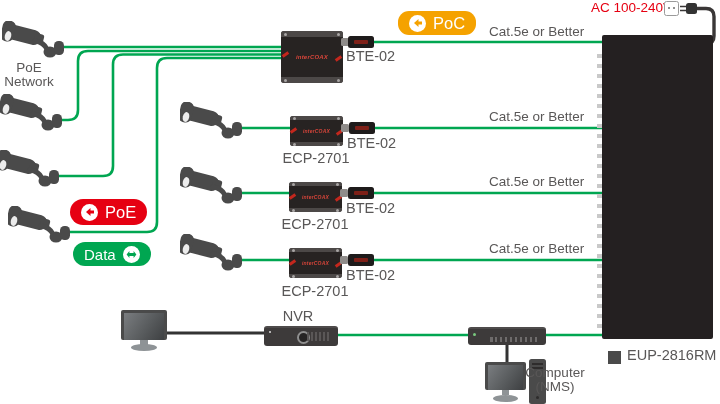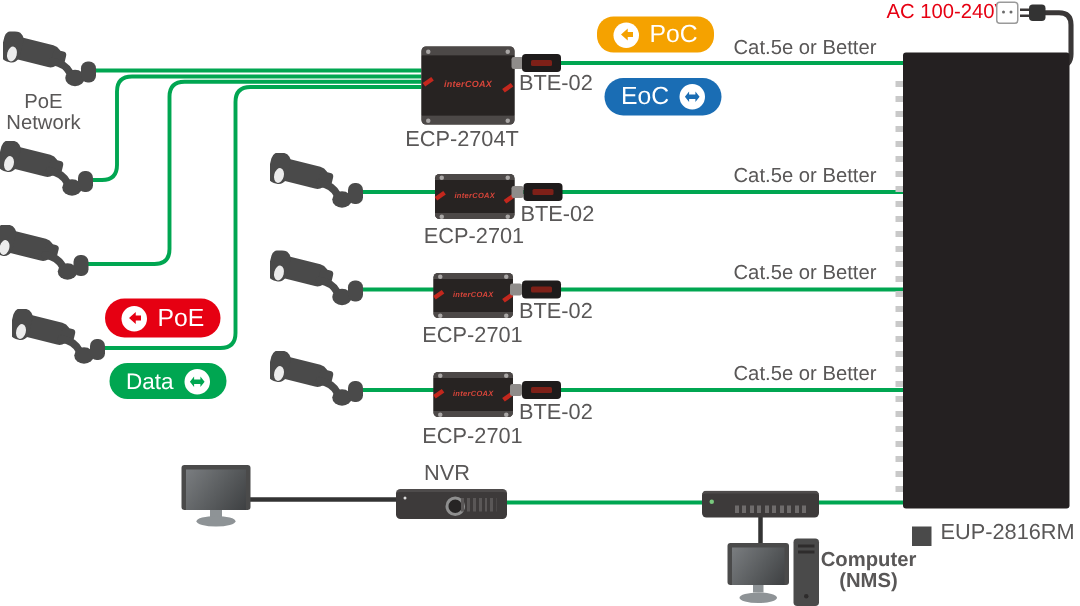--- a/index.html
+++ b/index.html
@@ -226,21 +226,20 @@
     <div class="screw" style="left:3px;bottom:1.5px;"></div>
       <div class="screw" style="right:3px;bottom:1.5px;"></div>
     <div class="acc" style="left:1px;top:22px;"></div>
       <div class="acc" style="right:1px;top:26px;"></div>
   </div>
   <div class="nub" style="left:341px;top:38px;width:8px;height:8px;"></div>
   <div class="bte" style="left:348px;top:36px;width:26px;height:12px;">
     <div class="stripe"></div>
   </div>
   <div class="lbl model" style="left:346px;top:49px;">BTE-02</div>
-  <div class="lbl model center" style="left:258px;top:86px;width:100px;">ECP-2704T</div>
 
   <div class="ecpbox" style="left:290px;top:116px;width:53px;height:30px;">
     <div class="strip-t" style="height:4px;"></div>
     <div class="strip-b" style="height:4px;"></div>
     <div class="band" style="top:4px;bottom:4px;">
       <span class="logo" style="font-size:5px;">interCOAX</span>
     </div>
     <div class="screw" style="left:3px;top:0.5px;"></div>
       <div class="screw" style="right:3px;top:0.5px;"></div>
     <div class="screw" style="left:3px;bottom:0.5px;"></div>
@@ -301,28 +300,20 @@
   <div class="lbl" style="left:489px;top:242px;">Cat.5e or Better</div>
 
   <div class="badge badge-poc" style="left:398px;top:11px;border-radius:11px;">
     <span class="disc">
       <svg width="10" height="10" viewBox="0 0 10 10">
           <path d="M1 5 L5.5 1 V3.4 H9 V6.6 H5.5 V9 Z" fill="var(--orange)"></path>
         </svg>
     </span>
     <span>PoC</span>
   </div>
-  <div class="badge badge-eoc" style="left:403px;top:52px;height:25px;">
-    <span>EoC</span>
-    <span class="disc">
-      <svg width="11" height="9" viewBox="0 0 11 9">
-          <path d="M3.4 1 L0.6 4.5 L3.4 8 V6 H7.6 V8 L10.4 4.5 L7.6 1 V3 H3.4 Z" fill="var(--blue)"></path>
-        </svg>
-    </span>
-  </div>
   <div class="badge badge-poe" style="left:70px;top:199px;height:26px;">
     <span class="disc">
       <svg width="10" height="10" viewBox="0 0 10 10">
           <path d="M1 5 L5.5 1 V3.4 H9 V6.6 H5.5 V9 Z" fill="var(--red)"></path>
         </svg>
     </span>
     <span>PoE</span>
   </div>
   <div class="badge badge-data" style="left:73px;top:242px;">
     <span>Data</span>
@@ -356,18 +347,18 @@
     <div class="frame" style="height:28px;"></div>
     <div class="screen" style="bottom:14px;"></div>
     <div class="neck" style="left:17px;top:28px;width:7px;height:5px;"></div>
     <div class="foot" style="left:8px;top:33px;width:25px;height:7px;"></div>
   </div>
   <div class="tower" style="left:529px;top:359px;width:17px;height:45px;">
     <div class="slot" style="top:4px;"></div>
     <div class="slot" style="top:8px;"></div>
     <div class="dot"></div>
   </div>
-  <div class="lbl center" style="left:540px;top:366px;width:78px;font-weight:bold;">
+  <div class="lbl center" style="left:516px;top:366px;width:78px;">
     <div>Computer</div>
     <div>(NMS)</div>
   </div>
 
 </div>
 
 </body></html>

